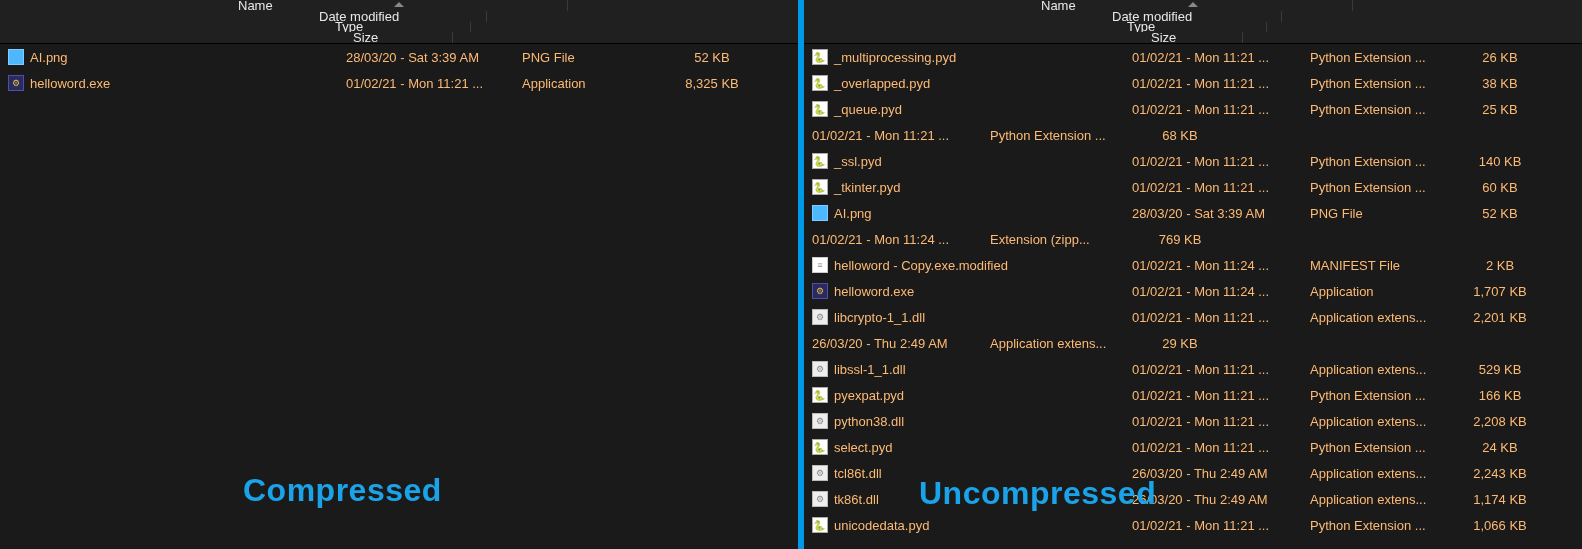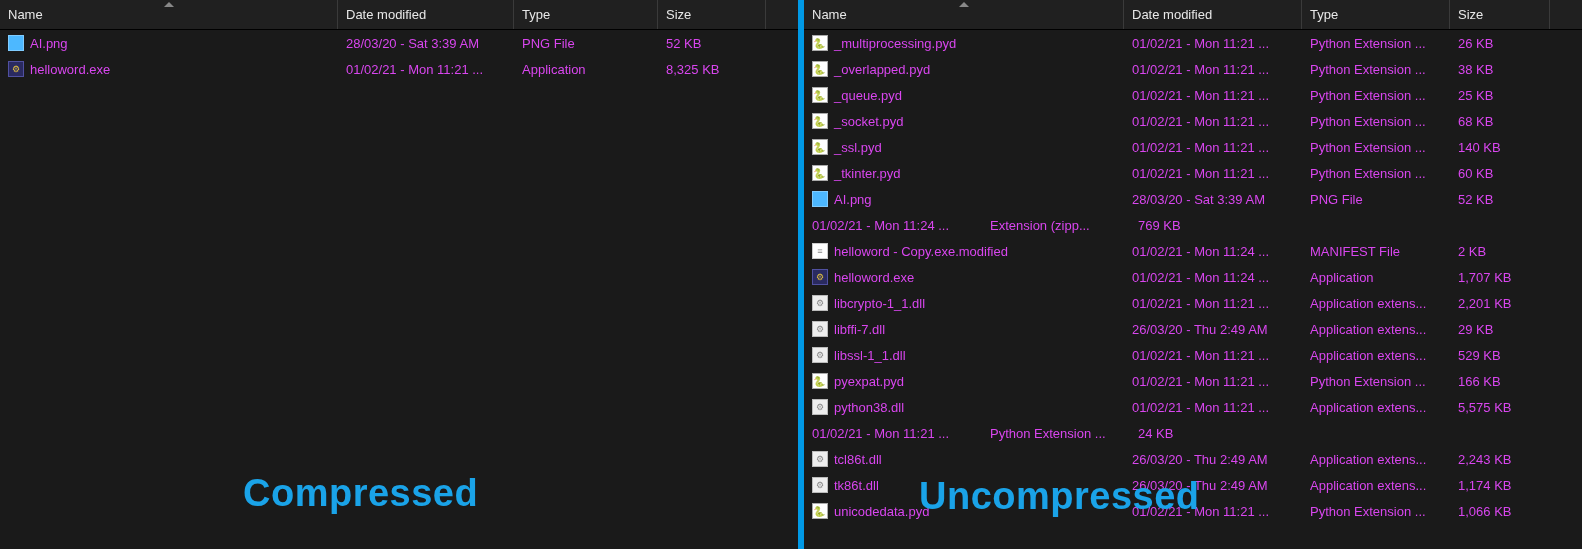--- a/index.html
+++ b/index.html
@@ -22,25 +22,26 @@
   .divider {
     width: 6px;
     height: 100%;
     background: #0099e6;
   }
   .pane.right { width: 778px; }
 
   .header {
     display: flex;
     align-items: center;
-    height: 30px;
+    height: 44px;
     background: #202020;
     border-bottom: 1px solid #000;
     color: #e8e8e8;
     user-select: none;
+    flex-direction: column;
   }
   .hcell {
     display: flex;
     align-items: center;
     height: 100%;
     padding: 0 8px;
     border-right: 1px solid #3a3a3a;
     position: relative;
     white-space: nowrap;
     overflow: hidden;
@@ -55,30 +56,30 @@
     width: 0; height: 0;
     border-left: 5px solid transparent;
     border-right: 5px solid transparent;
     border-bottom: 5px solid #888;
   }
   .row-container { }
   .row {
     display: flex;
     align-items: center;
     height: 26px;
-    color: #d946ef;
+    color: #fdba74;
   }
   .cell {
     padding: 0 8px;
     white-space: nowrap;
     overflow: hidden;
     text-overflow: ellipsis;
   }
   .cell.name { display: flex; align-items: center; gap: 6px; }
-  .cell.size { text-align: left; }
+  .cell.size { text-align: center; }
 
   
   .left .col-name { width: 338px; }
   .left .col-date { width: 176px; }
   .left .col-type { width: 144px; }
   .left .col-size { width: 108px; }
 
   
   .right .col-name { width: 320px; }
   .right .col-date { width: 178px; }
@@ -101,21 +102,21 @@
   .icon.zip { background: #e0b040; border: 1px solid #b08020; }
   .icon.zip::after { content: "≡"; color: #604000; font-size: 10px; font-weight: bold;}
   .icon.txt { background: #fff; border: 1px solid #ccc; }
   .icon.txt::after { content: "≡"; color: #888; font-size: 9px; }
   .icon.dll { background: #eee; border: 1px solid #bbb; }
   .icon.dll::after { content: "⚙"; color: #888; font-size: 9px; }
 
   .overlay-label {
     position: absolute;
     font-family: "Segoe UI", Tahoma, sans-serif;
-    font-size: 38px;
+    font-size: 32px;
     font-weight: 700;
     color: #1aa3e8;
     letter-spacing: 0.5px;
   }
   .overlay-left  { left: 243px; top: 472px; }
   .overlay-right { left: 115px; top: 475px; }
 </style>
 </head>
 <body>
 
@@ -180,24 +181,20 @@
       <div class="row">
         <div class="cell name col-name">
           <span class="icon pyd"></span>
           <span>_queue.pyd</span>
         </div>
         <div class="cell col-date">01/02/21 - Mon 11:21 ...</div>
         <div class="cell col-type">Python Extension ...</div>
         <div class="cell size col-size">25 KB</div>
       </div>
       <div class="row">
-        <div class="cell name col-name">
-          <span class="icon pyd"></span>
-          <span>_socket.pyd</span>
-        </div>
         <div class="cell col-date">01/02/21 - Mon 11:21 ...</div>
         <div class="cell col-type">Python Extension ...</div>
         <div class="cell size col-size">68 KB</div>
       </div>
       <div class="row">
         <div class="cell name col-name">
           <span class="icon pyd"></span>
           <span>_ssl.pyd</span>
         </div>
         <div class="cell col-date">01/02/21 - Mon 11:21 ...</div>
@@ -248,24 +245,20 @@
       <div class="row">
         <div class="cell name col-name">
           <span class="icon dll"></span>
           <span>libcrypto-1_1.dll</span>
         </div>
         <div class="cell col-date">01/02/21 - Mon 11:21 ...</div>
         <div class="cell col-type">Application extens...</div>
         <div class="cell size col-size">2,201 KB</div>
       </div>
       <div class="row">
-        <div class="cell name col-name">
-          <span class="icon dll"></span>
-          <span>libffi-7.dll</span>
-        </div>
         <div class="cell col-date">26/03/20 - Thu 2:49 AM</div>
         <div class="cell col-type">Application extens...</div>
         <div class="cell size col-size">29 KB</div>
       </div>
       <div class="row">
         <div class="cell name col-name">
           <span class="icon dll"></span>
           <span>libssl-1_1.dll</span>
         </div>
         <div class="cell col-date">01/02/21 - Mon 11:21 ...</div>
@@ -281,23 +274,27 @@
         <div class="cell col-type">Python Extension ...</div>
         <div class="cell size col-size">166 KB</div>
       </div>
       <div class="row">
         <div class="cell name col-name">
           <span class="icon dll"></span>
           <span>python38.dll</span>
         </div>
         <div class="cell col-date">01/02/21 - Mon 11:21 ...</div>
         <div class="cell col-type">Application extens...</div>
-        <div class="cell size col-size">5,575 KB</div>
-      </div>
-      <div class="row">
+        <div class="cell size col-size">2,208 KB</div>
+      </div>
+      <div class="row">
+        <div class="cell name col-name">
+          <span class="icon pyd"></span>
+          <span>select.pyd</span>
+        </div>
         <div class="cell col-date">01/02/21 - Mon 11:21 ...</div>
         <div class="cell col-type">Python Extension ...</div>
         <div class="cell size col-size">24 KB</div>
       </div>
       <div class="row">
         <div class="cell name col-name">
           <span class="icon dll"></span>
           <span>tcl86t.dll</span>
         </div>
         <div class="cell col-date">26/03/20 - Thu 2:49 AM</div>

